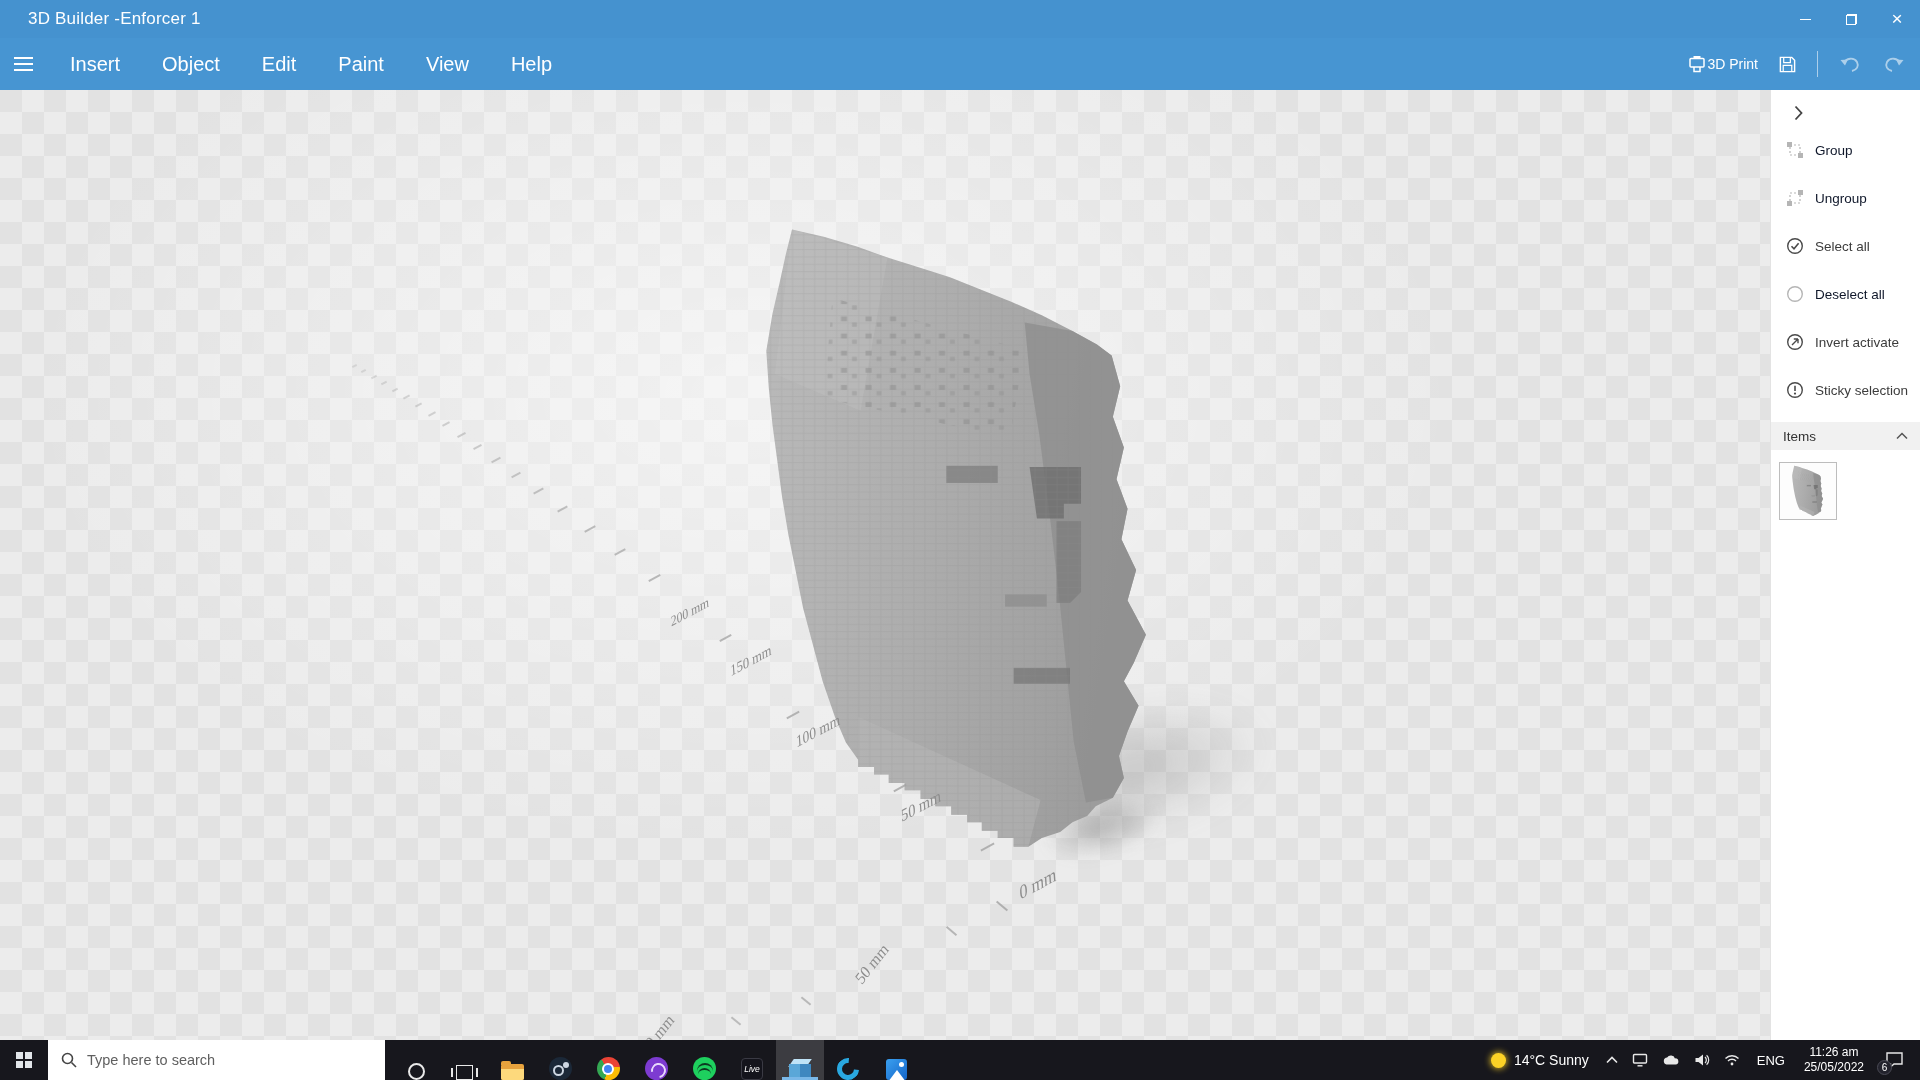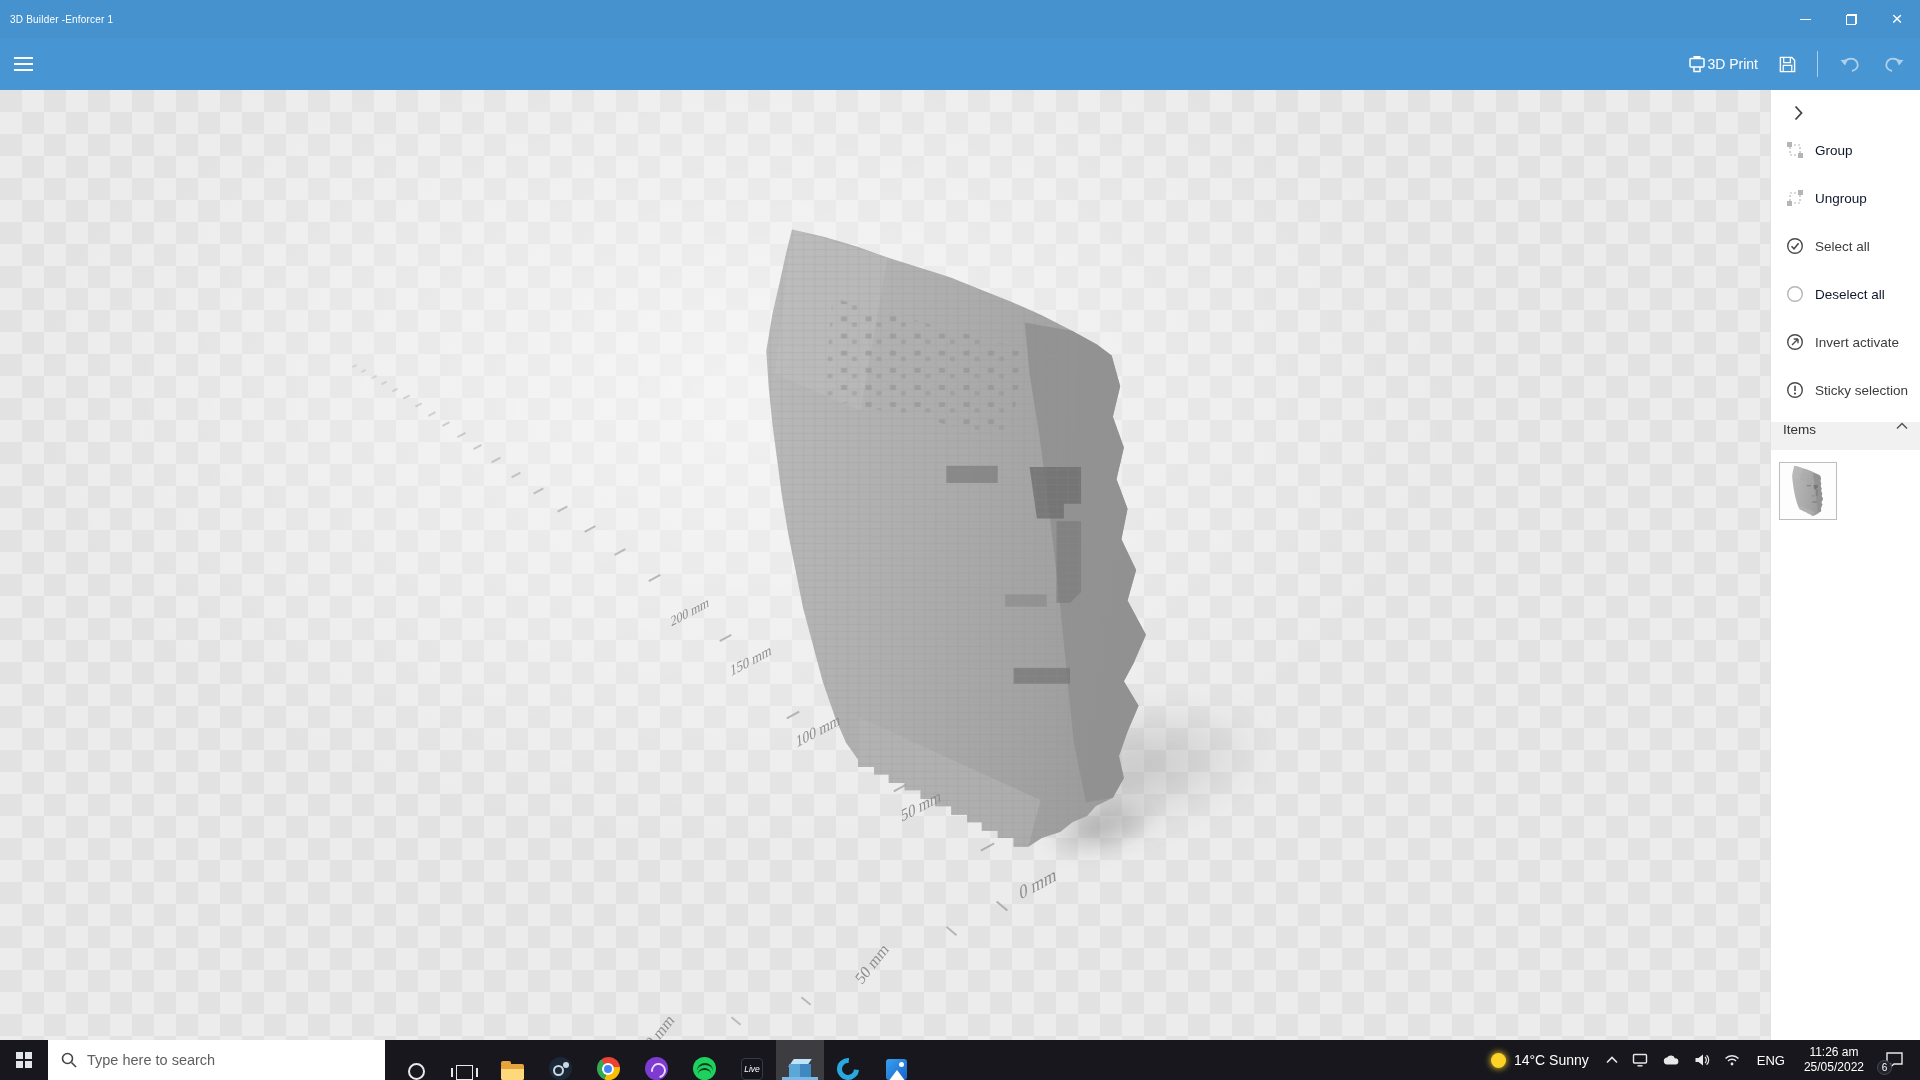--- a/index.html
+++ b/index.html
@@ -3,21 +3,21 @@
 <meta charset="utf-8">
 <style>
   *{box-sizing:border-box;margin:0;padding:0}
   html,body{width:1920px;height:1080px;overflow:hidden;background:#000;
     font-family:"Liberation Sans",sans-serif;-webkit-font-smoothing:antialiased}
   .stage{position:absolute;inset:0;width:1920px;height:1080px}
 
   
   .titlebar{position:absolute;left:0;top:0;width:1920px;height:38px;background:#4592cf;
     display:flex;align-items:center;color:#fff}
-  .titlebar .wtitle{font-size:10px;padding-left:10px;letter-spacing:.2px}
+  .titlebar .wtitle{font-size:17px;padding-left:28px;letter-spacing:.2px}
   .win-controls{margin-left:auto;display:flex;height:100%}
   .win-btn{width:46px;height:100%;display:flex;align-items:center;justify-content:center;
     color:#fff;background:transparent;border:none;cursor:pointer}
   .win-btn.min i{display:block;width:11px;border-top:1.5px solid #fff}
   .restore-glyph{position:relative;width:11px;height:11px}
   .restore-glyph:before{content:"";position:absolute;right:0;top:0;width:8px;height:8px;border:1.2px solid #fff}
   .restore-glyph:after{content:"";position:absolute;left:0;bottom:0;width:8px;height:8px;border:1.2px solid #fff;background:#4592cf}
   .win-btn.close{font-size:19px;font-weight:300}
 
   
@@ -67,21 +67,21 @@
   .panel-collapse{position:absolute;left:14px;top:10px;width:26px;height:26px;background:none;
     border:none;cursor:pointer;display:flex;align-items:center;justify-content:center}
   .panel-list{margin-top:36px}
   .panel-btn{width:100%;height:48px;display:flex;align-items:center;background:none;border:none;
     cursor:pointer;text-align:left}
   .panel-btn .pic{width:20px;height:20px;margin-left:14px;flex:none;display:flex;
     align-items:center;justify-content:center}
   .panel-btn .plbl{margin-left:10px;font-size:13.5px;color:#3c3c3c}
   .panel-btn.disabled{cursor:default}
   .panel-btn.disabled .plbl{color:#0f172a}
-  .items-header{margin-top:8px;height:28px;background:#f1f1f1;display:flex;align-items:flex-start;
+  .items-header{margin-top:8px;height:28px;background:#f1f1f1;display:flex;align-items:center;
     padding:0 12px}
   .items-header .ilbl{font-size:13.5px;color:#333}
   .items-chevron{margin-left:auto;background:none;border:none;cursor:pointer;display:flex}
   .thumb{margin:12px 0 0 8px;width:58px;height:58px;background:#fdfdfd;border:1px solid #bdbdbd;
     display:flex;align-items:center;justify-content:center;cursor:pointer}
 
   
   .taskbar{position:absolute;left:0;bottom:0;width:1920px;height:40px;background:#17171d;
     display:flex;align-items:stretch;z-index:60}
   .tb-start{width:48px;background:none;border:none;display:flex;align-items:center;
@@ -178,20 +178,28 @@
         </button>
     </div>
   </div>
 
   <div class="menubar">
     <button class="hamburger">
       <i></i>
         <i></i>
         <i></i>
     </button>
+    <div class="menu-items">
+      <button class="menu-item">Insert</button>
+      <button class="menu-item">Object</button>
+      <button class="menu-item">Edit</button>
+      <button class="menu-item">Paint</button>
+      <button class="menu-item">View</button>
+      <button class="menu-item">Help</button>
+    </div>
     <div class="menu-right">
       <button class="mr-btn">
         <svg width="20" height="20" viewBox="0 0 20 20">
           <rect x="3" y="4.5" width="14" height="8.5" rx="1" fill="none" stroke="#fff" stroke-width="1.5"></rect>
           <path d="M7 13 v4.5 h6 V13" fill="none" stroke="#fff" stroke-width="1.5"></path>
           <path d="M6.5 2 h7 v2.5 h-7 z" fill="#fff"></path>
         </svg>
         <span class="lbl">3D Print</span>
       </button>
       <button class="mr-btn">

